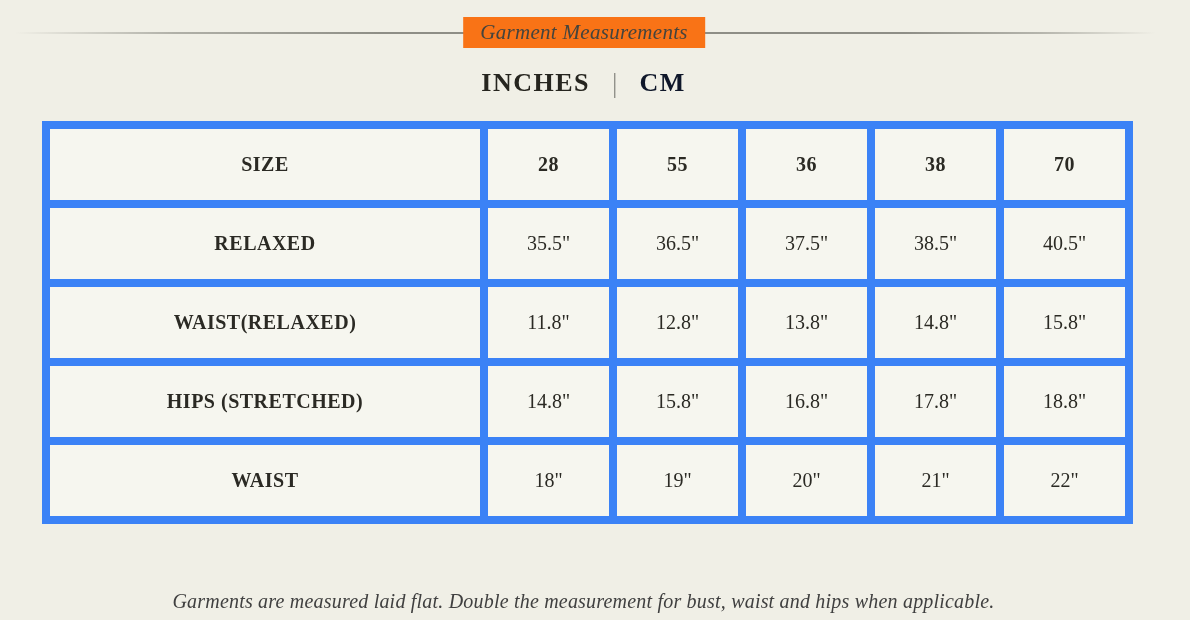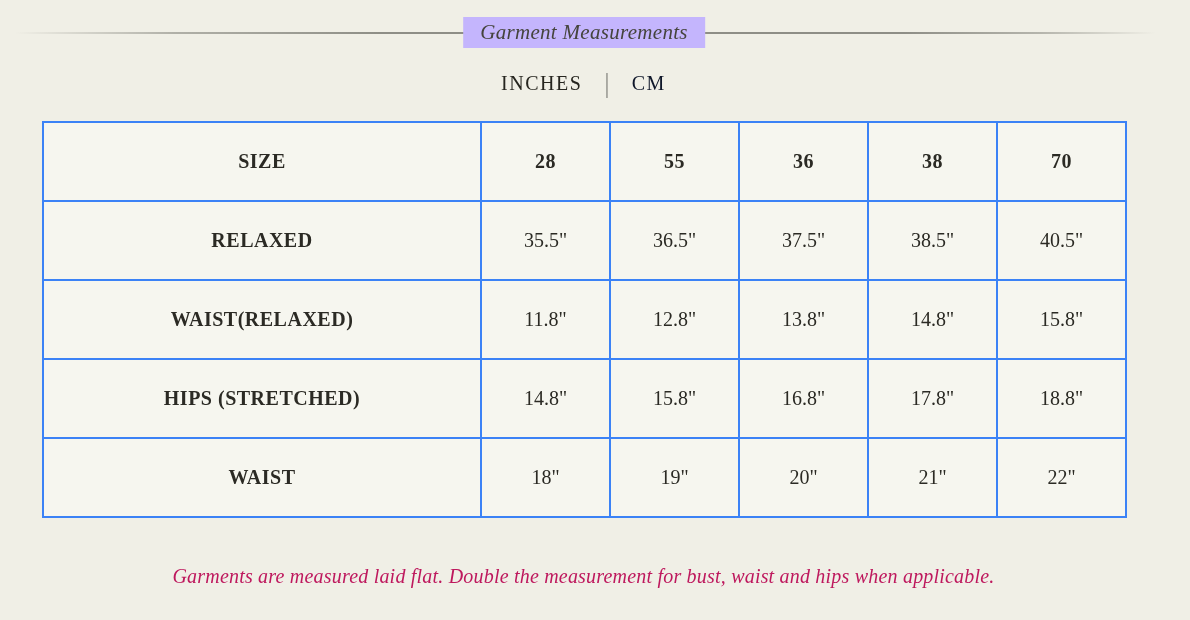--- a/index.html
+++ b/index.html
@@ -26,83 +26,84 @@
       rgba(142,142,134,0) 100%);
     z-index: 1;
   }
 
   .title-box {
     position: absolute;
     top: 17px; left: 584px;
     transform: translateX(-50%);
     height: 31px; line-height: 31px;
     padding: 0 17px;
-    background: #c4b5fd;
+    background: #f97316;
     color: #45443d;
     font-style: italic;
     font-size: 21px;
     letter-spacing: 0.3px;
     white-space: nowrap;
     z-index: 2;
   }
 
   .unit-toggle {
     position: absolute;
     top: 66px; left: 42px; width: 1083px;
     display: flex;
     justify-content: center;
     align-items: center;
     gap: 22px;
     z-index: 2;
   }
   .unit {
-    font-size: 20px;
+    font-size: 26px;
     letter-spacing: 1.5px;
     cursor: pointer;
     line-height: 34px;
+    font-weight: bold;
   }
   .unit.active   { color: #26251f; }
   .unit.inactive { color: #0f172a; }
   .unit-sep {
     color: #8f8f88;
     font-size: 27px;
     font-weight: 400;
     line-height: 34px;
   }
 
   table.size-table {
     position: absolute;
     top: 121px; left: 42px;
     width: 1083px;
     border-collapse: collapse;
     table-layout: fixed;
     z-index: 2;
   }
   .size-table th, .size-table td {
-    border: 2px solid #3b82f6;
+    border: 8px solid #3b82f6;
     background: #f6f6ef;
     height: 79px;
     text-align: center;
     vertical-align: middle;
     color: #2b2a24;
     font-size: 20px;
   }
   .size-table th { font-weight: bold; letter-spacing: 0.5px; }
   .size-table td.row-label { font-weight: bold; letter-spacing: 0.5px; }
   .size-table col.label-col { width: 438px; }
   .size-table col.size-col  { width: 129px; }
 
   .note {
     position: absolute;
-    top: 565px; left: 42px;
+    top: 590px; left: 42px;
     width: 1083px;
     text-align: center;
     font-style: italic;
     font-size: 20px;
-    color: #be185d;
+    color: #404040;
     letter-spacing: 0.2px;
     z-index: 2;
   }
 </style>
 </head>
 <body>
 
 <div class="page">
 
   <div class="rule"></div>

